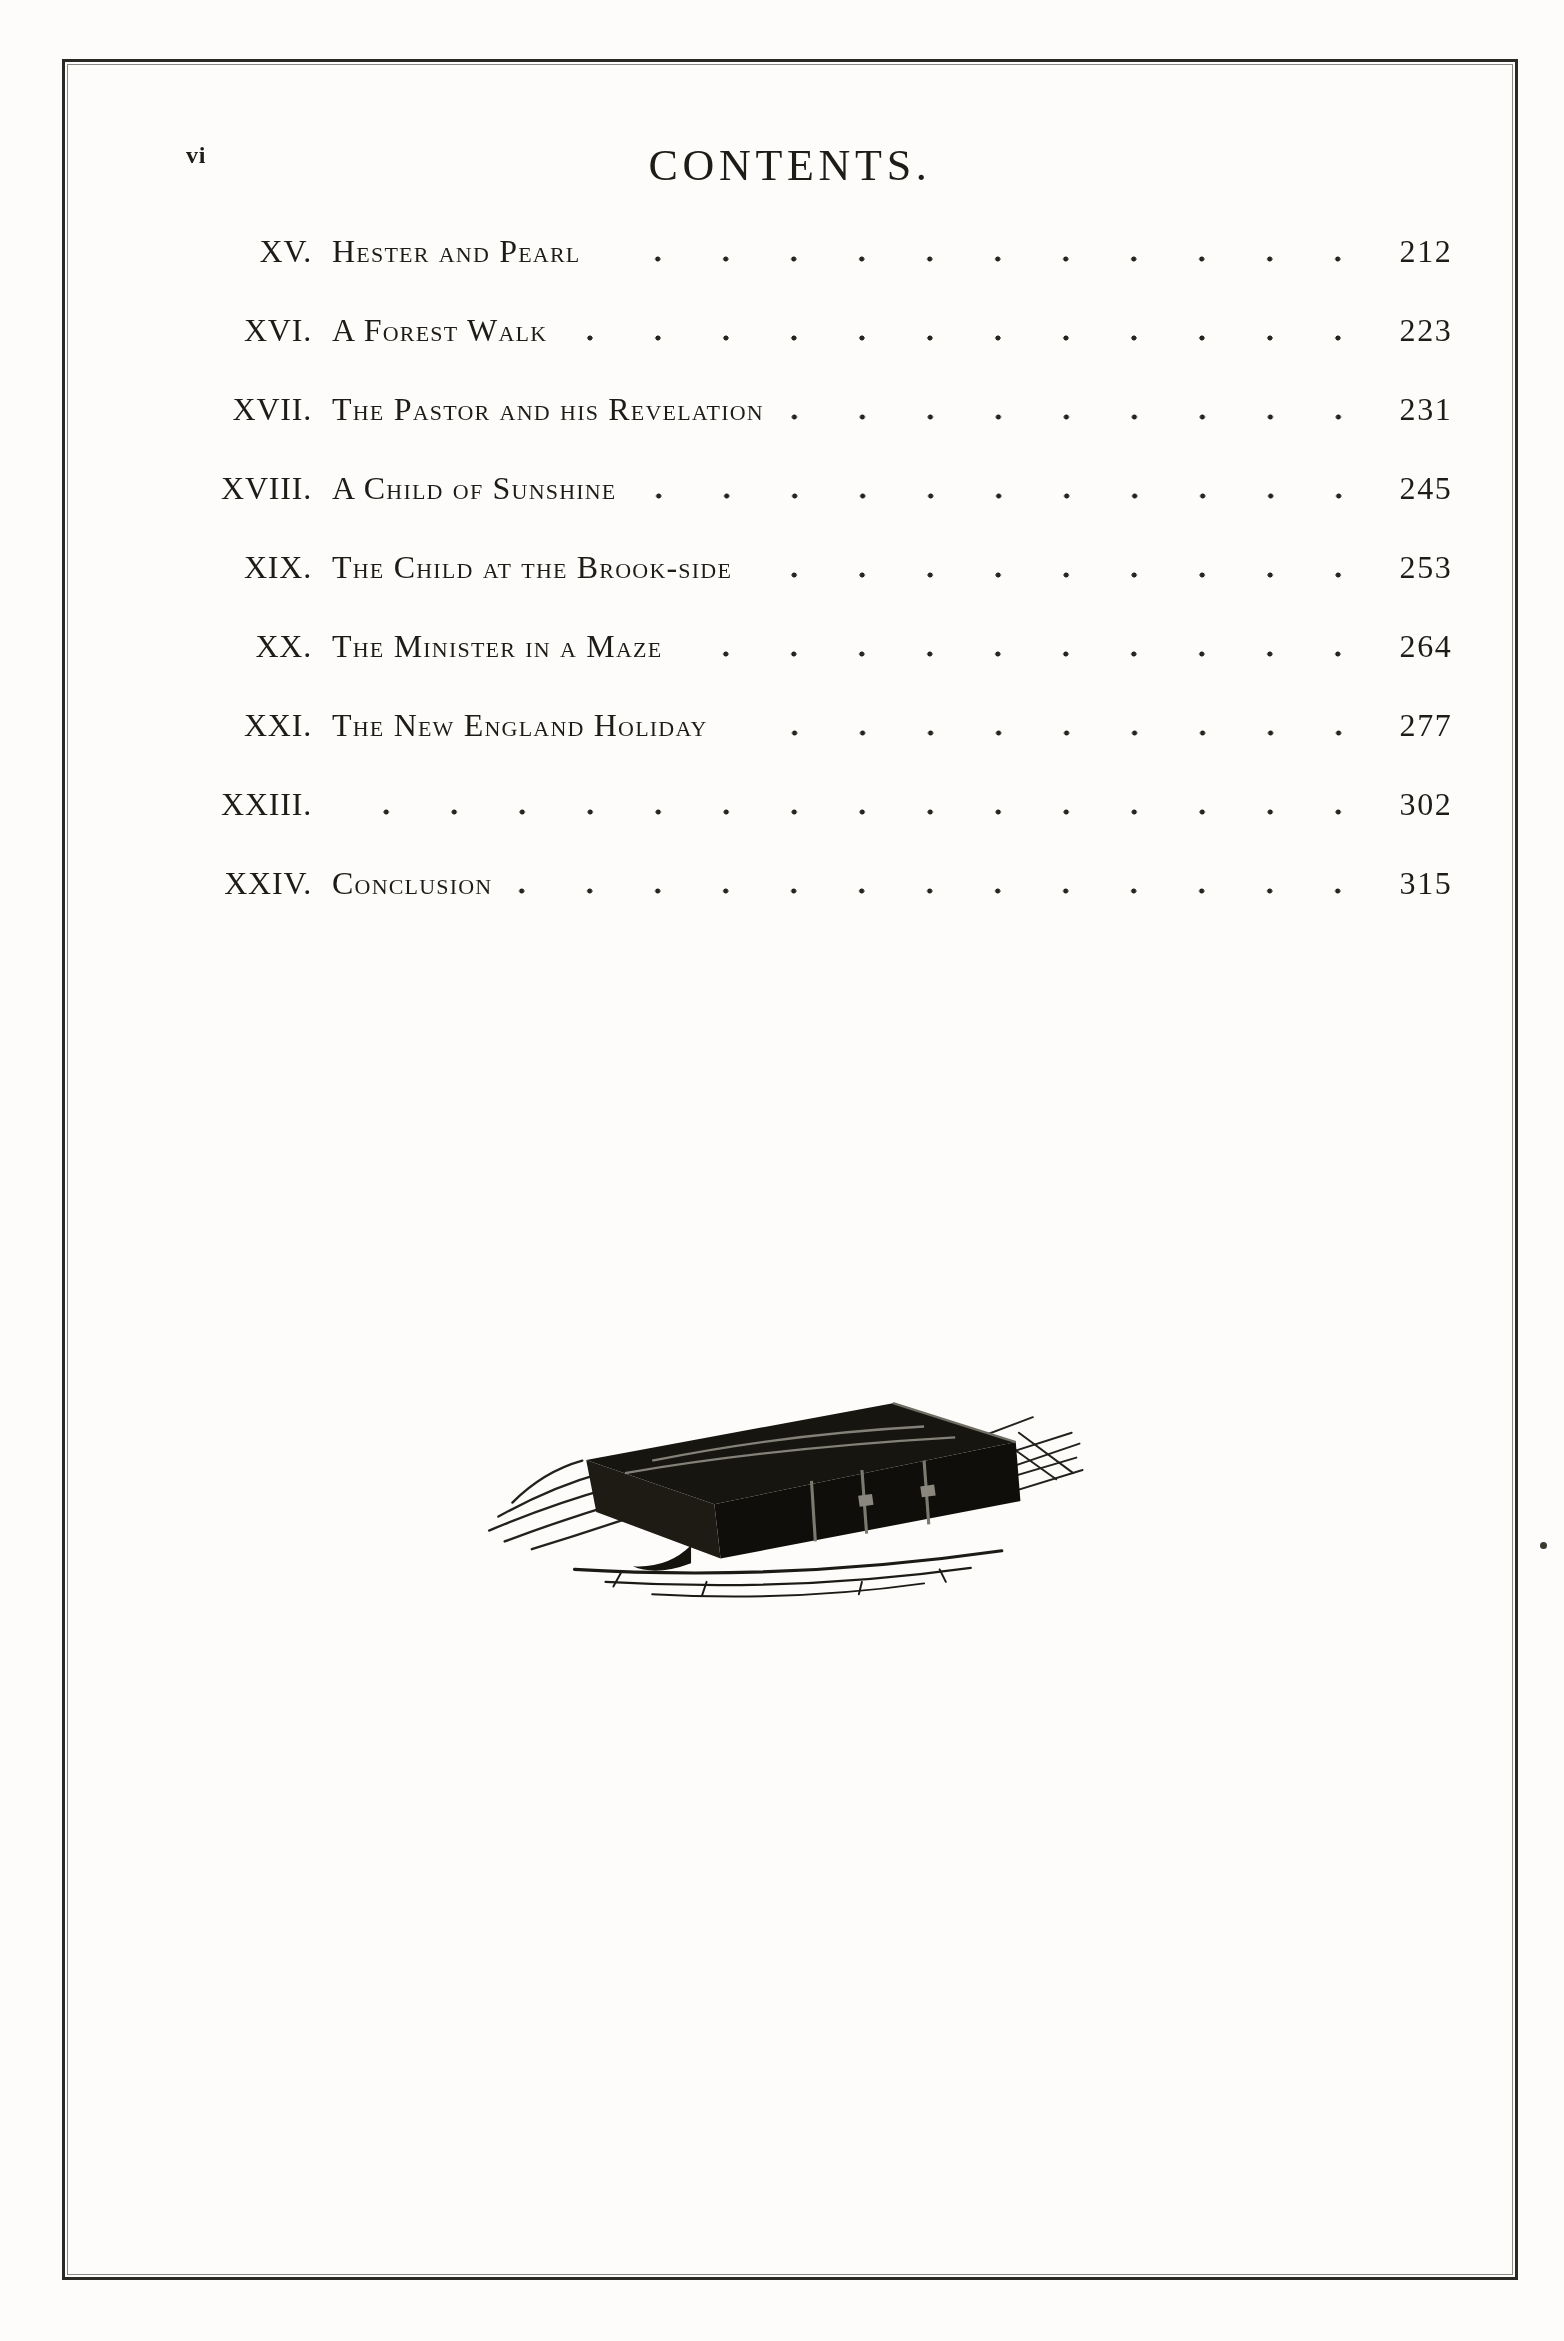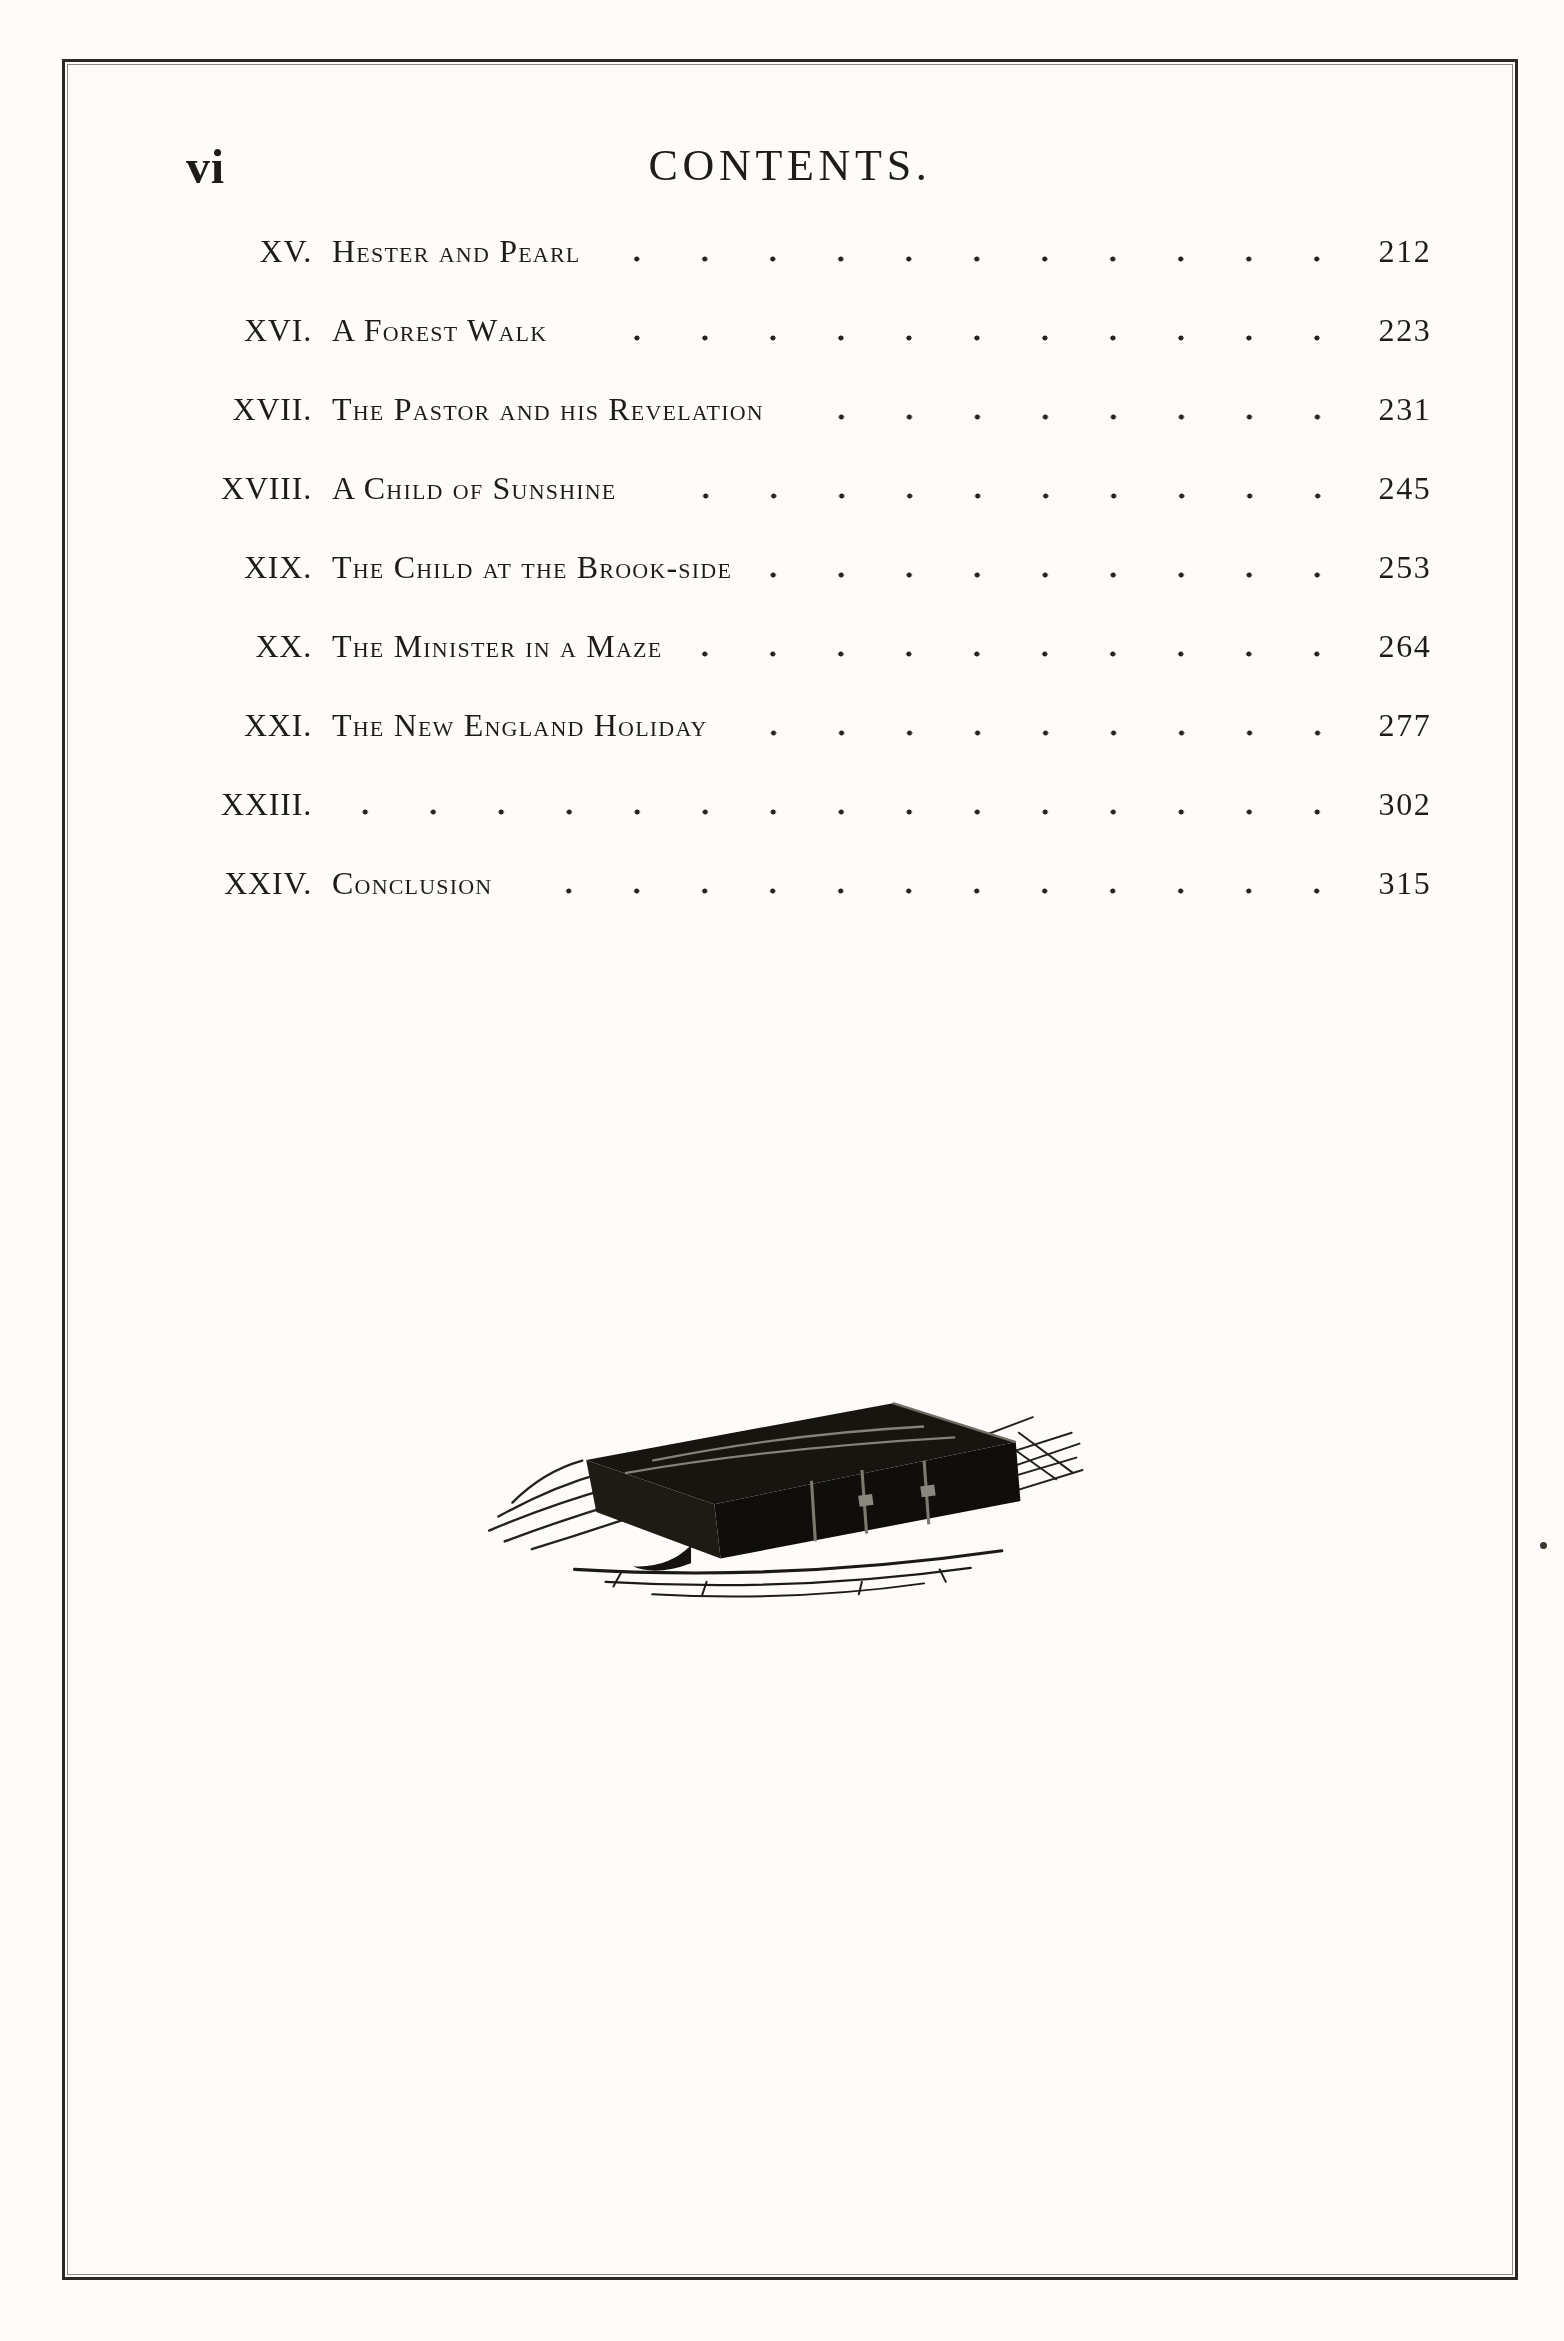--- a/index.html
+++ b/index.html
@@ -30,35 +30,35 @@
     pointer-events:none;
   }
   .header-row{
     position:relative;
     margin-top:78px;
     height:45px;
   }
   .folio{
     position:absolute;
     left:121px;top:3.1px;
-    font-size:48px;
+    font-size:24px;
     font-weight:700;
     letter-spacing:0.8px;
     line-height:1;
   }
   .running-title{
     display:block;
     text-align:center;
     font-size:44px;
     letter-spacing:4.7px;
     line-height:1.2;
   }
   .toc{
     margin-top:48px;
-    padding-right:64px;
+    padding-right:43px;
   }
   .toc-row{
     display:flex;
     align-items:baseline;
     line-height:37px;
     margin-bottom:42px;
     font-size:32px;
     white-space:nowrap;
   }
   .num{

